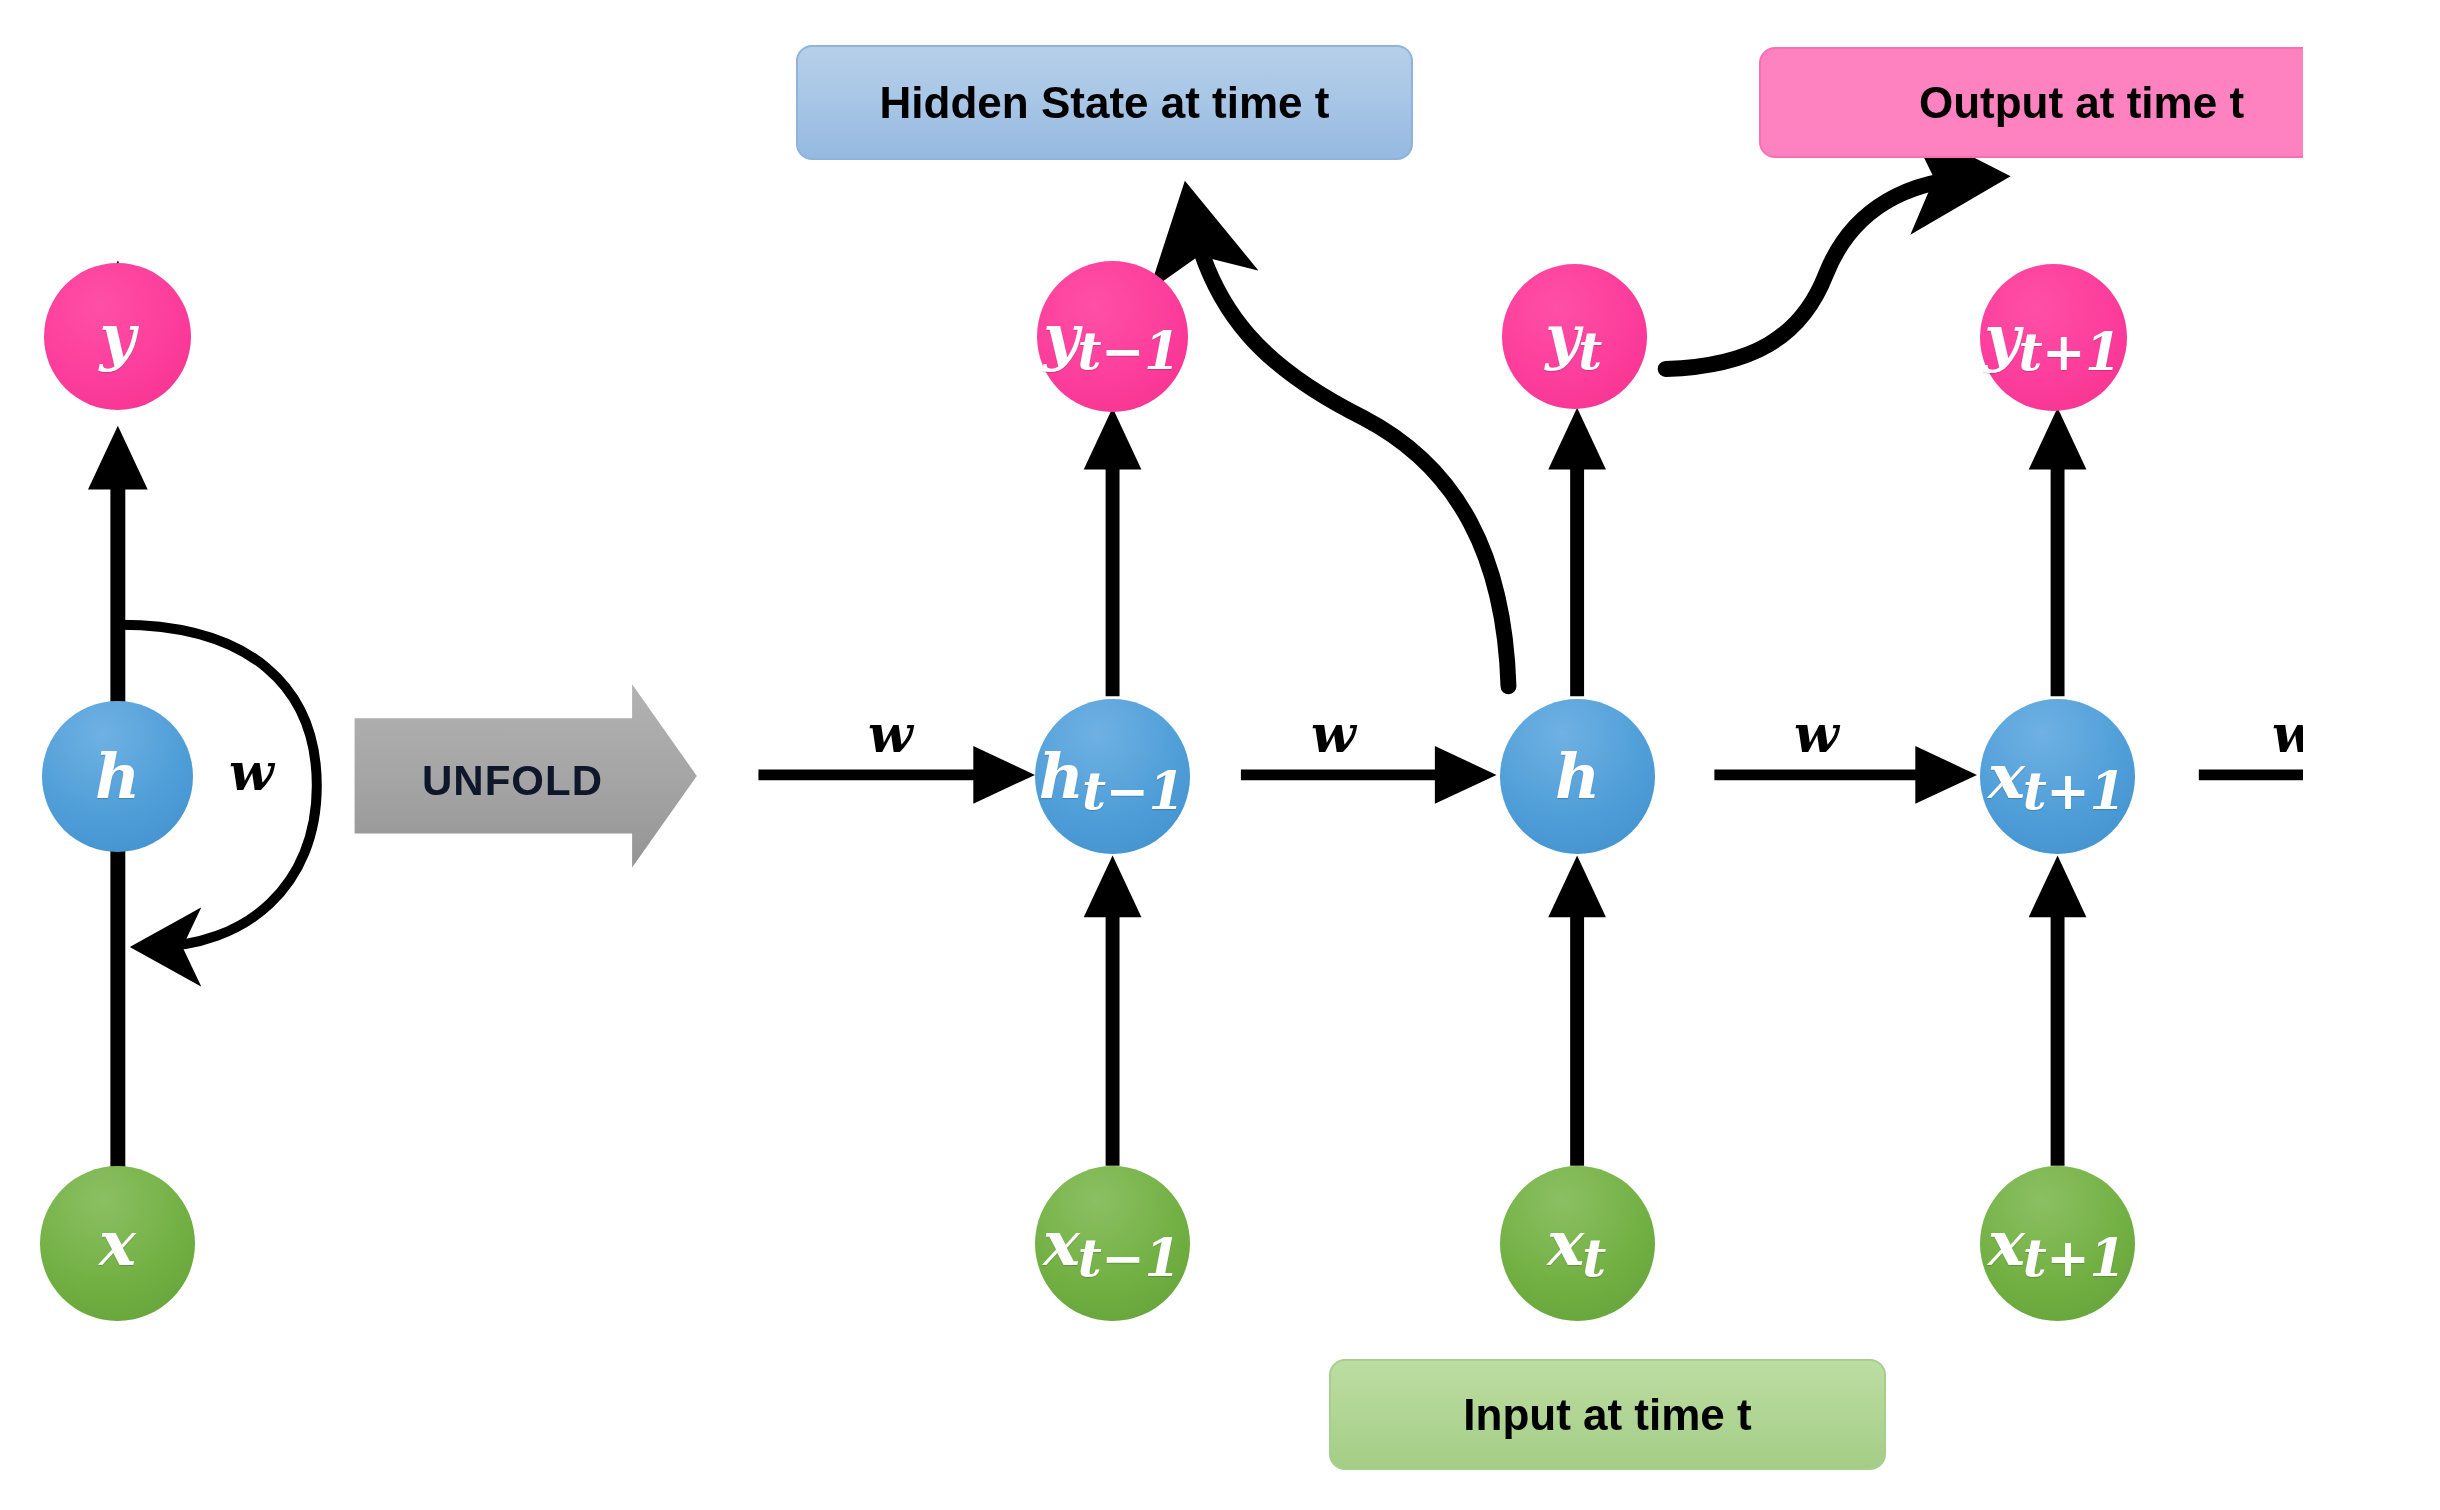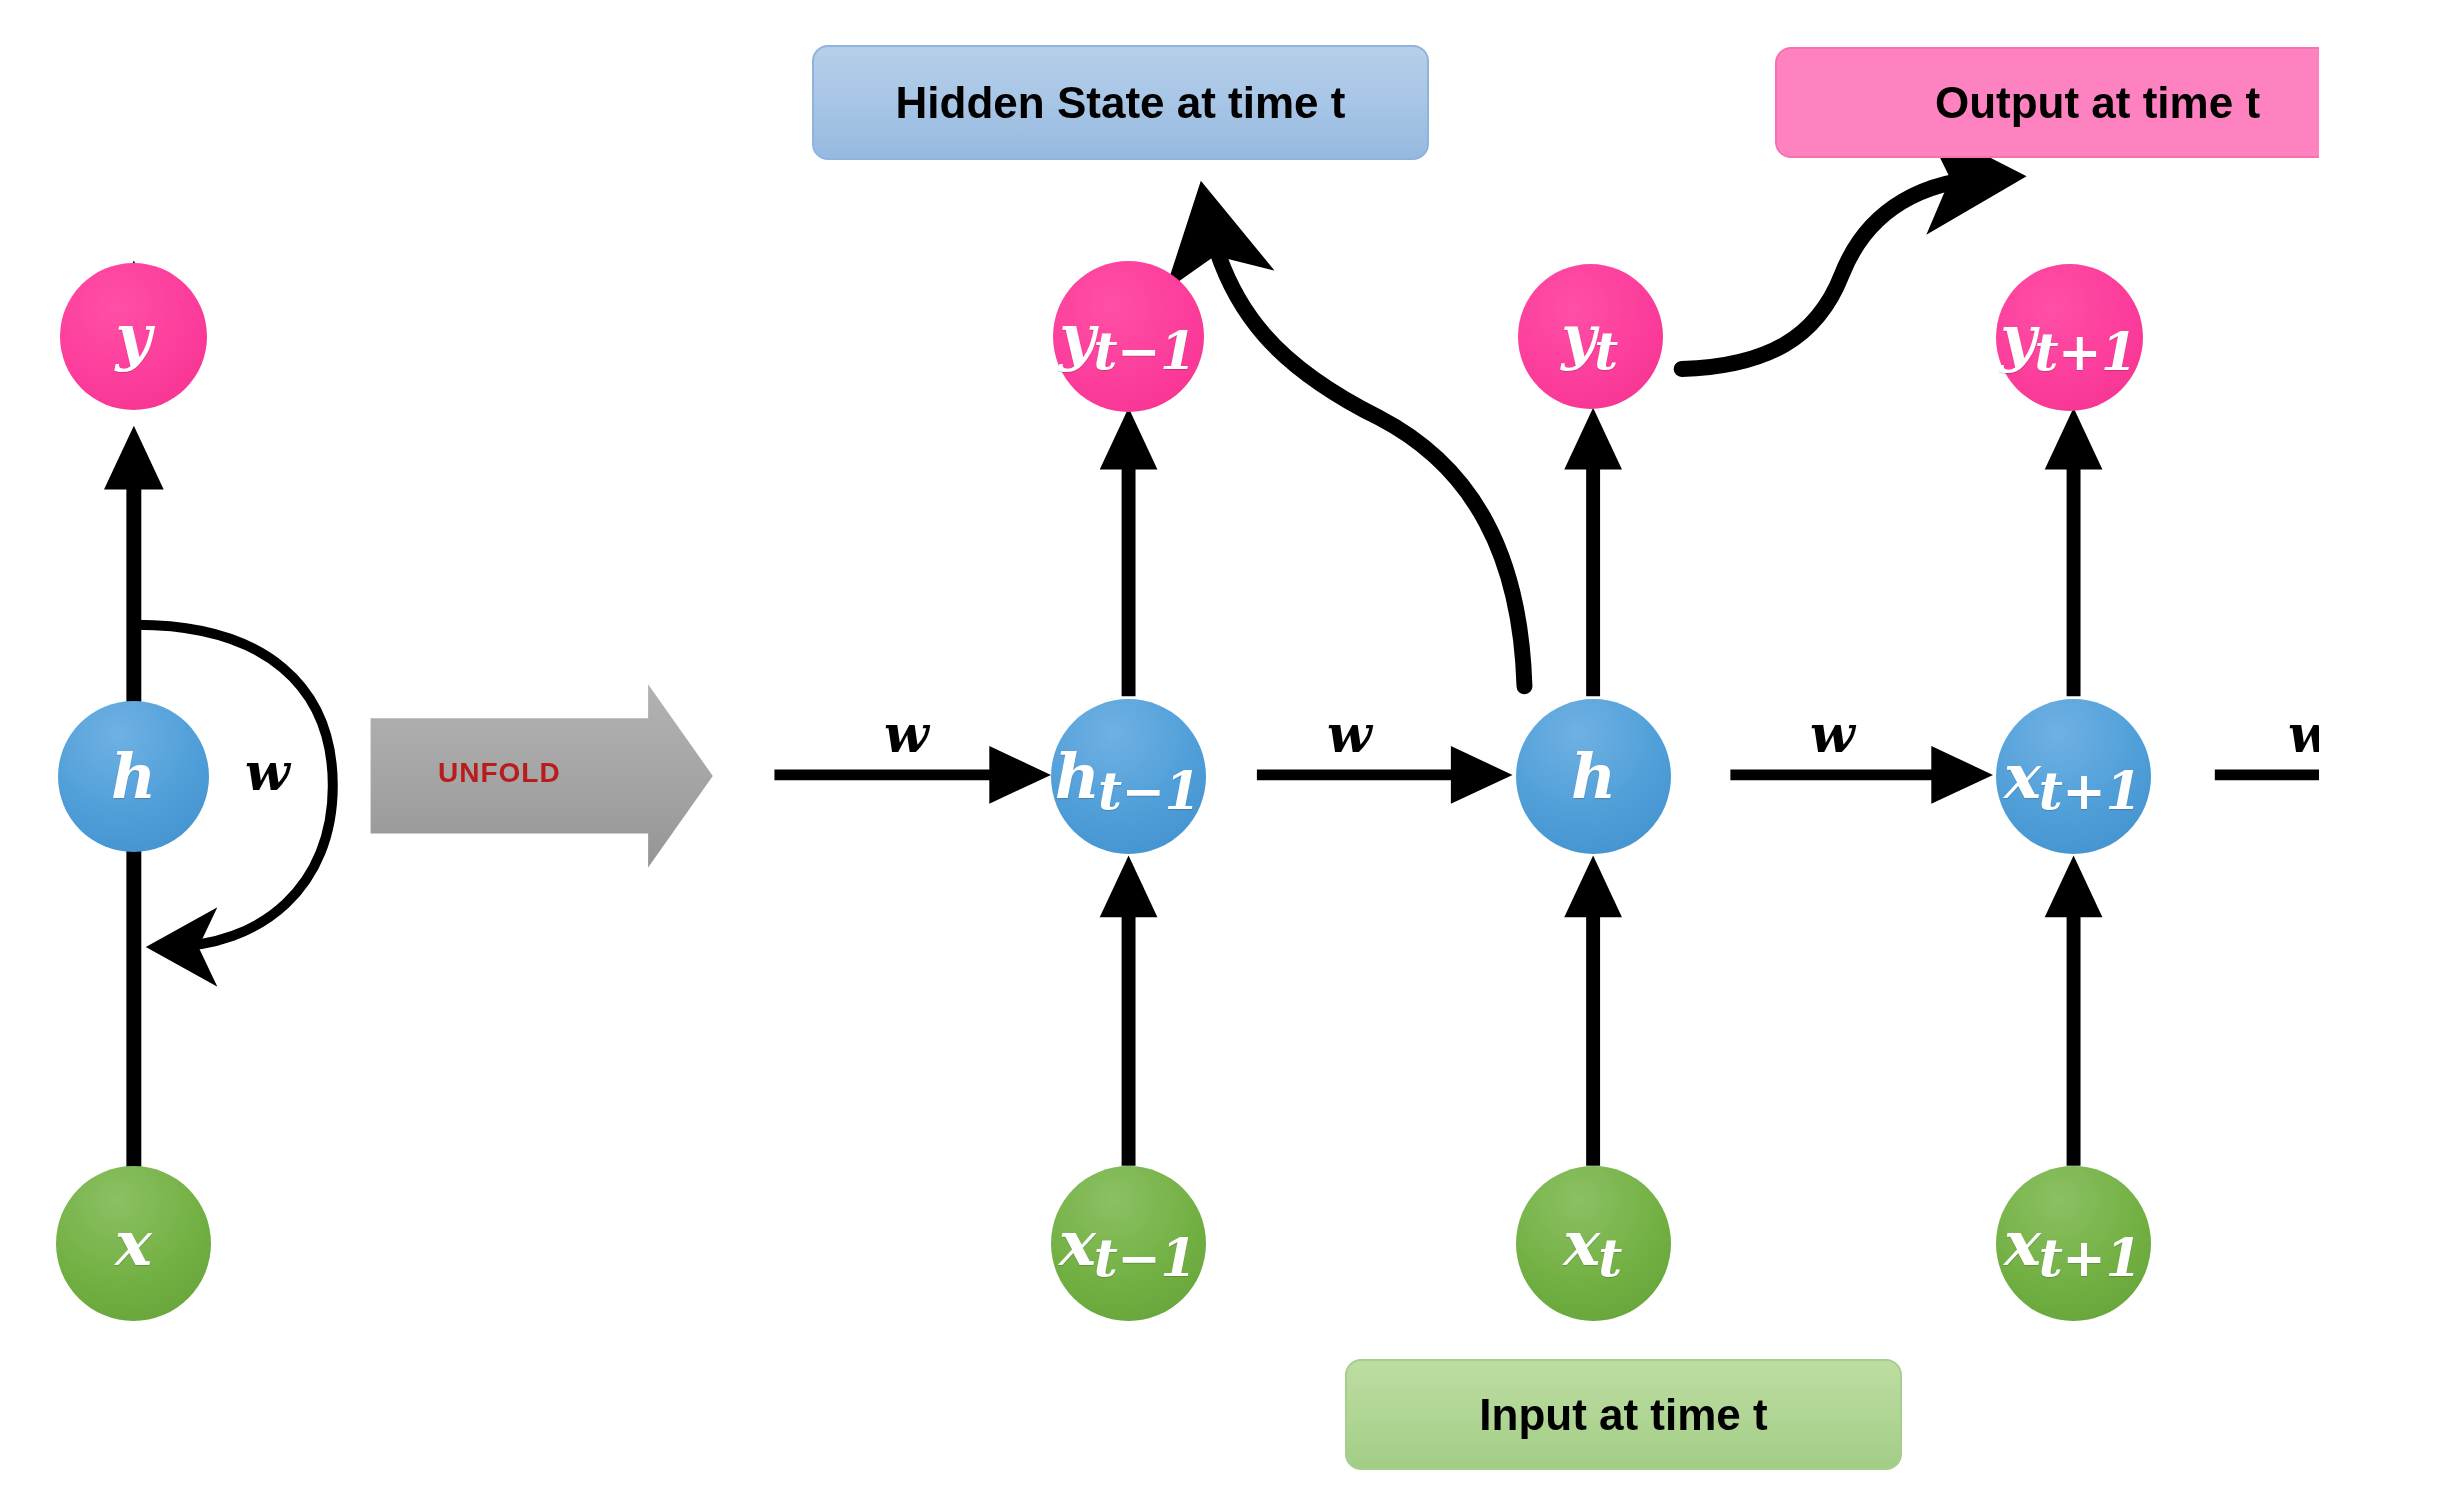--- a/index.html
+++ b/index.html
@@ -10,21 +10,20 @@
   }
   body {
     font-family: "Liberation Sans", sans-serif;
   }
   #canvas {
     position: relative;
     width: 2303px;
     height: 1510px;
     background: #ffffff;
     overflow: hidden;
-    margin-left: 16px;
   }
   #svg-layer {
     position: absolute;
     left: 0;
     top: 0;
     width: 2441px;
     height: 1510px;
   }
 
   
@@ -87,22 +86,22 @@
     border: 2px solid #fa6fb4;
   }
   .legend-input {
     background: linear-gradient(to bottom, #bddda2 0%, #b0d594 52%, #a3cd86 100%);
     border: 2px solid #a6cf8e;
   }
   .unfold-label {
     position: absolute;
     font-family: "Liberation Sans", sans-serif;
     font-weight: bold;
-    font-size: 28px;
-    color: #b91c1c;
+    font-size: 42px;
+    color: #0f172a;
     letter-spacing: 1px;
     z-index: 6;
     white-space: nowrap;
   }
 
   
   .w-label {
     position: absolute;
     font-family: "DejaVu Serif", serif;
     font-style: italic;

